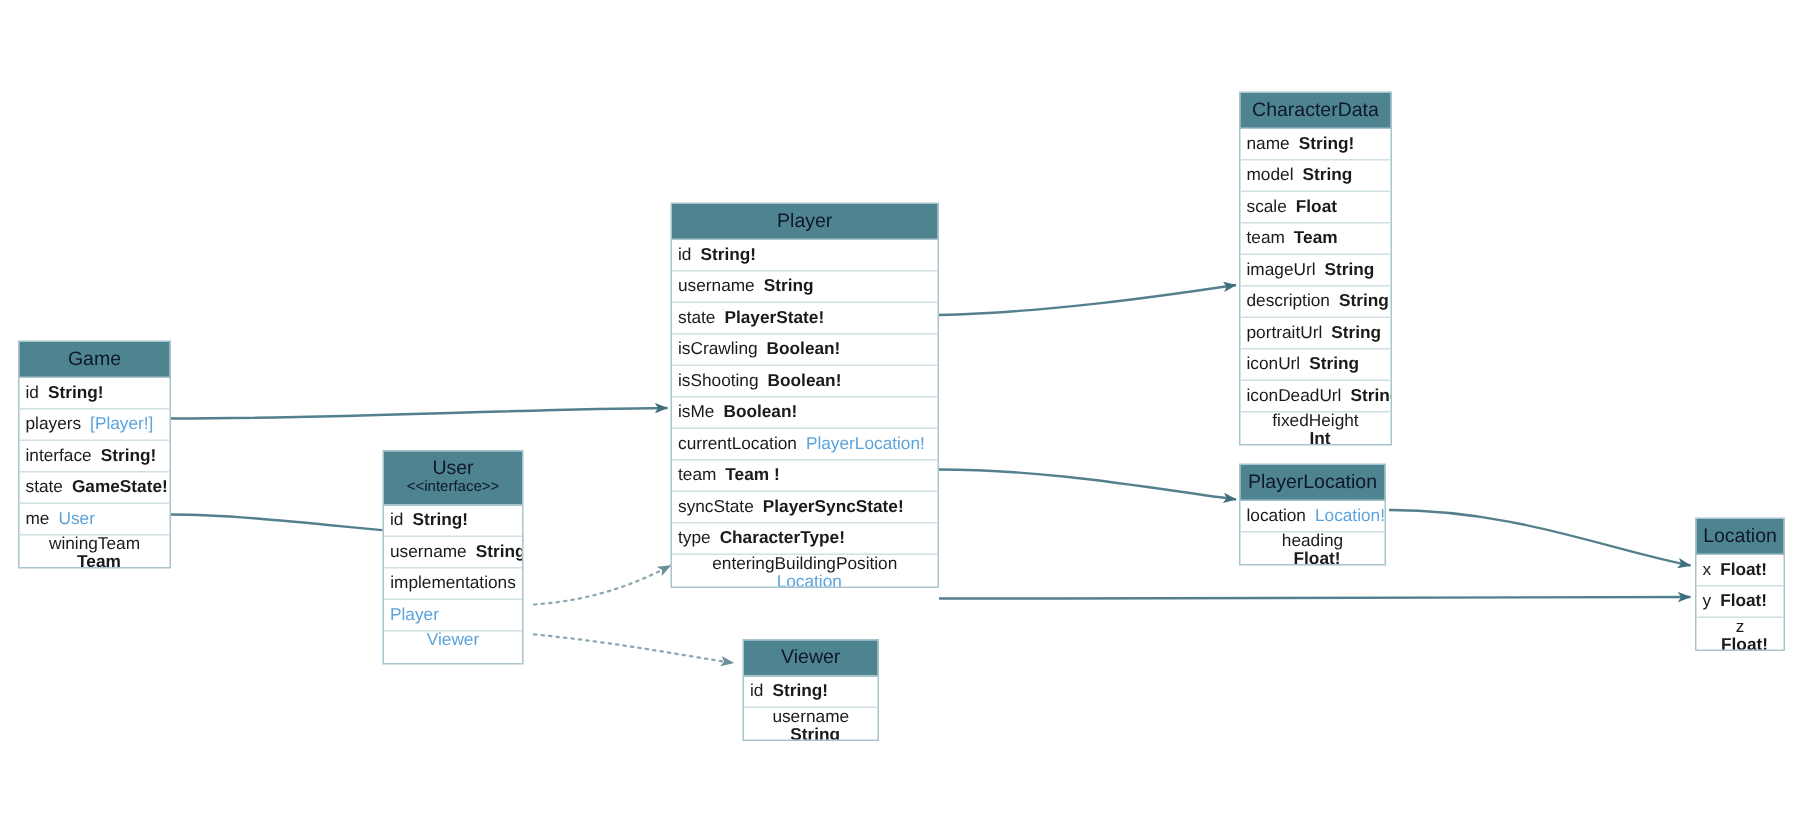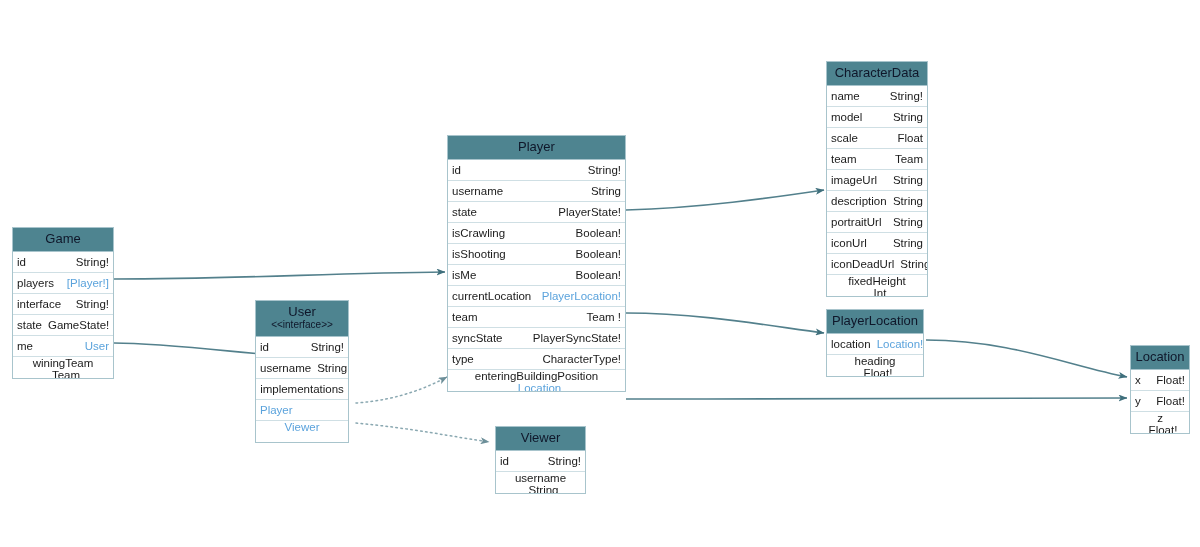--- a/index.html
+++ b/index.html
@@ -44,40 +44,39 @@
   }
   .entity-header .sub {
     display: block;
     font-size: 10px;
     line-height: 12px;
   }
   .row {
     box-sizing: border-box;
     display: flex;
     align-items: center;
-    justify-content: space-between;
     height: 21px;
     padding: 0 4px;
     border-bottom: 1px solid #cfdfe4;
     font-size: 11.5px;
     color: #1a1a1a;
     white-space: nowrap;
     overflow: hidden;
   }
   .row:last-child { border-bottom: none; flex-direction: column; }
   .row .fname { text-align: left; }
   .row .ftype { text-align: right; padding-left: 6px; }
   .row.center {
     justify-content: center;
   }
   .row.single {
     justify-content: flex-start;
   }
   .link { color: #5ba3dc; }
-  .muted { color: #1a1a1a; }
+  .muted { color: #1a1a1a; font-weight: bold; }
 </style>
 </head>
 <body>
 
 <div id="canvas">
 
   <svg class="edges" viewBox="0 0 1200 547">
     <defs>
       <marker id="arrow" markerWidth="9" markerHeight="7" refX="8.5" refY="3.5" orient="auto" markerUnits="userSpaceOnUse">
         <path d="M0,0 L9,3.5 L0,7 L2.2,3.5 z" fill="#3f6f7c"></path>

